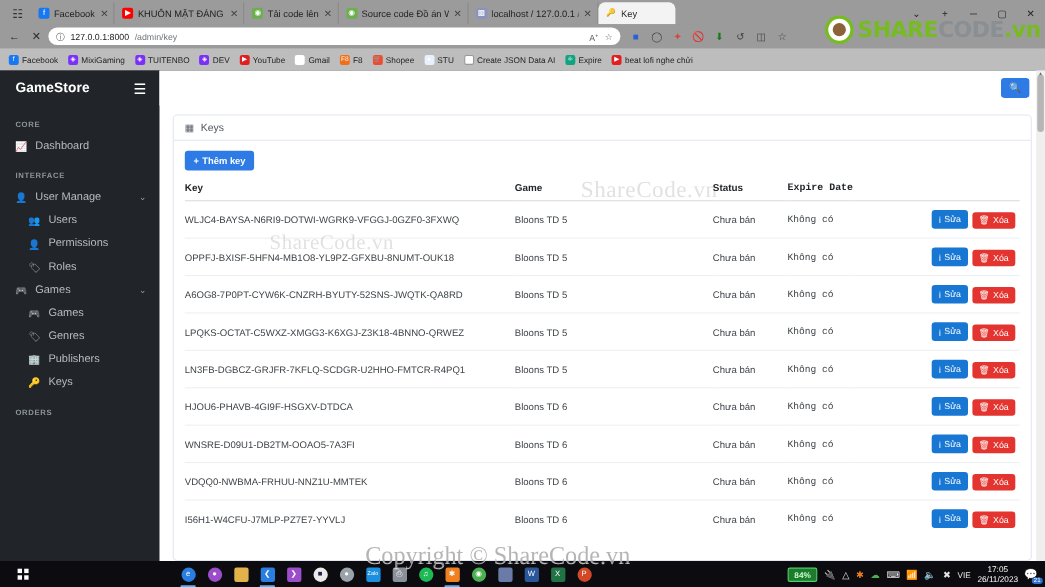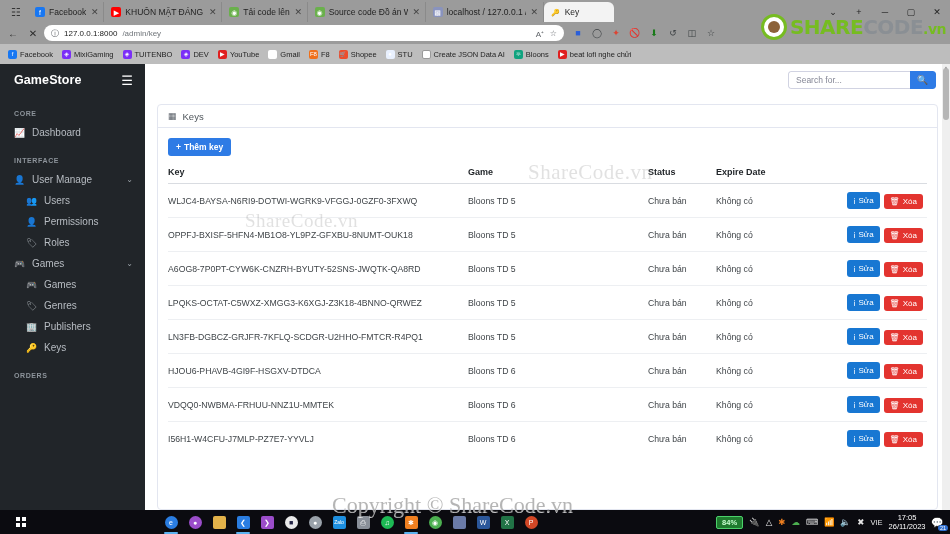--- a/index.html
+++ b/index.html
@@ -60,21 +60,21 @@
   .ico-stu{background:#e8f0fe;color:#2b7de9;}
   .ico-json{background:#fff;color:#333;border:1px solid #999;}
   .ico-chatgpt{background:#10a37f;}
 
   
   .sc-logo { position:absolute; right:4px; top:14px; display:flex; align-items:center; gap:3px; z-index:6;}
   .sc-leaf { width:26px; height:26px; border-radius:50%; background:#fff; border:3px solid #76bc21;
      display:flex; align-items:center; justify-content:center; }
   .sc-leaf-inner{ width:12px;height:12px;border-radius:50%;background:#8c6239; }
   .sc-text { font-family:"DejaVu Sans", sans-serif; font-weight:bold; font-size:20px; letter-spacing:-0.5px;}
-  .sc-share{color:#76bc21;} .sc-code{color:#8a8f94;} .sc-vn{color:#76bc21;font-size:14px;}
+  .sc-share{color:#76bc21;} .sc-code{color:#8a8f94;} .sc-vn{color:#76bc21;font-size:20px;}
 
   
   .app { position:absolute; top:64px; left:0; width:950px; height:446px; background:#212529; overflow:hidden;}
 
   .sidebar { position:absolute; left:0; top:0; width:145px; height:412px; background:#212529; }
   .brand { height:32px; display:flex; align-items:center; justify-content:space-between;
      padding:0 12px 0 14px; color:#fff; }
   .brand-title { font-size:12.5px; font-weight:600; letter-spacing:.1px;}
   .hamburger { font-size:13px; color:#fff; line-height:1;}
   .sb-section { font-size:7px; color:#8d949b; letter-spacing:.6px; font-weight:700;
@@ -103,21 +103,21 @@
   .card-head .tbl-ico { font-size:9px; color:#5a6068; }
   .card-body { padding:8px 10px 0 10px; position:relative;}
   .btn-add { display:inline-flex; align-items:center; gap:3px; background:#2e7be5; color:#fff;
      font-size:8.5px; font-weight:600; padding:4px 8px; border:none; border-radius:3px; }
 
   table { width:100%; border-collapse:collapse; margin-top:11px; }
   th { text-align:left; font-size:9px; color:#1f2327; font-weight:bold; padding:0 0 6px 0; }
   td { font-size:8.7px; color:#3f4448; padding:8px 0; border-top:1px solid #edeff2; white-space:nowrap;}
   tbody tr:first-child td { border-top:1px solid #d9dce1; }
   .col-key{ width:300px; } .col-game{ width:180px; } .col-status{ width:68px; }
-  .col-expire{ width:62px; } .col-act{ width:auto; }
+  .col-expire{ width:62px;font-family:Liberation Mono, monospace; } .col-act{ width:auto; }
   td.actcell { text-align:right; padding-right:4px; }
   .act { display:inline-flex; align-items:center; gap:3px; color:#fff; font-size:8px;
      padding:3px 6px; border-radius:3px; margin-left:4px; }
   .act-edit { background:#1877d2; }
   .act-del  { background:#e3342f; }
 
   
   .pagescroll { position:absolute; right:0; top:64px; width:8px; height:446px; background:#efefef; }
   .pagescroll .thumb { position:absolute; top:4px; left:1px; width:6px; height:52px;
      background:#b6b6b6; border-radius:3px; }
@@ -270,21 +270,21 @@
       <div class="bm">
           <span class="bmico ico-stu">●</span>
           <span>STU</span>
         </div>
       <div class="bm">
           <span class="bmico ico-json">{}</span>
           <span>Create JSON Data AI</span>
         </div>
       <div class="bm">
           <span class="bmico ico-chatgpt">⚛</span>
-          <span>Bloons</span>
+          <span>Expire</span>
         </div>
       <div class="bm">
           <span class="bmico ico-red">▶</span>
           <span>beat lofi nghe chửi</span>
         </div>
     </div>
   </div>
 
   <div class="sc-logo">
     <span class="sc-leaf">
@@ -348,21 +348,20 @@
         <span class="sb-ico">🔑</span>
         <span>Keys</span>
       </div>
 
       <div class="sb-section">ORDERS</div>
     </div>
 
     <div class="content">
       <div class="topbar">
         <div class="searchwrap">
-          <input type="text" placeholder="Search for..." style="">
           <button class="searchbtn">
             <span>🔍</span>
           </button>
         </div>
       </div>
 
       <div class="card">
         <div class="card-head">
           <span class="tbl-ico">▦</span>
           <span>Keys</span>
@@ -444,20 +443,33 @@
                   <td class="actcell"><span class="act act-edit">
                       <span>ℹ</span>
                       <span>Sửa</span>
                     </span><span class="act act-del">
                       <span>🗑</span>
                       <span>Xóa</span>
                     </span></td>
                 </tr>
                 <tr>
                   <td class="col-key">HJOU6-PHAVB-4GI9F-HSGXV-DTDCA</td>
+                  <td class="col-game">Bloons TD 6</td>
+                  <td class="col-status">Chưa bán</td>
+                  <td class="col-expire">Không có</td>
+                  <td class="actcell"><span class="act act-edit">
+                      <span>ℹ</span>
+                      <span>Sửa</span>
+                    </span><span class="act act-del">
+                      <span>🗑</span>
+                      <span>Xóa</span>
+                    </span></td>
+                </tr>
+                <tr>
+                  <td class="col-key">WNSRE-D09U1-DB2TM-OOAO5-7A3FI</td>
                   <td class="col-game">Bloons TD 6</td>
                   <td class="col-status">Chưa bán</td>
                   <td class="col-expire">Không có</td>
                   <td class="actcell"><span class="act act-edit">
                       <span>ℹ</span>
                       <span>Sửa</span>
                     </span><span class="act act-del">
                       <span>🗑</span>
                       <span>Xóa</span>
                     </span></td>

